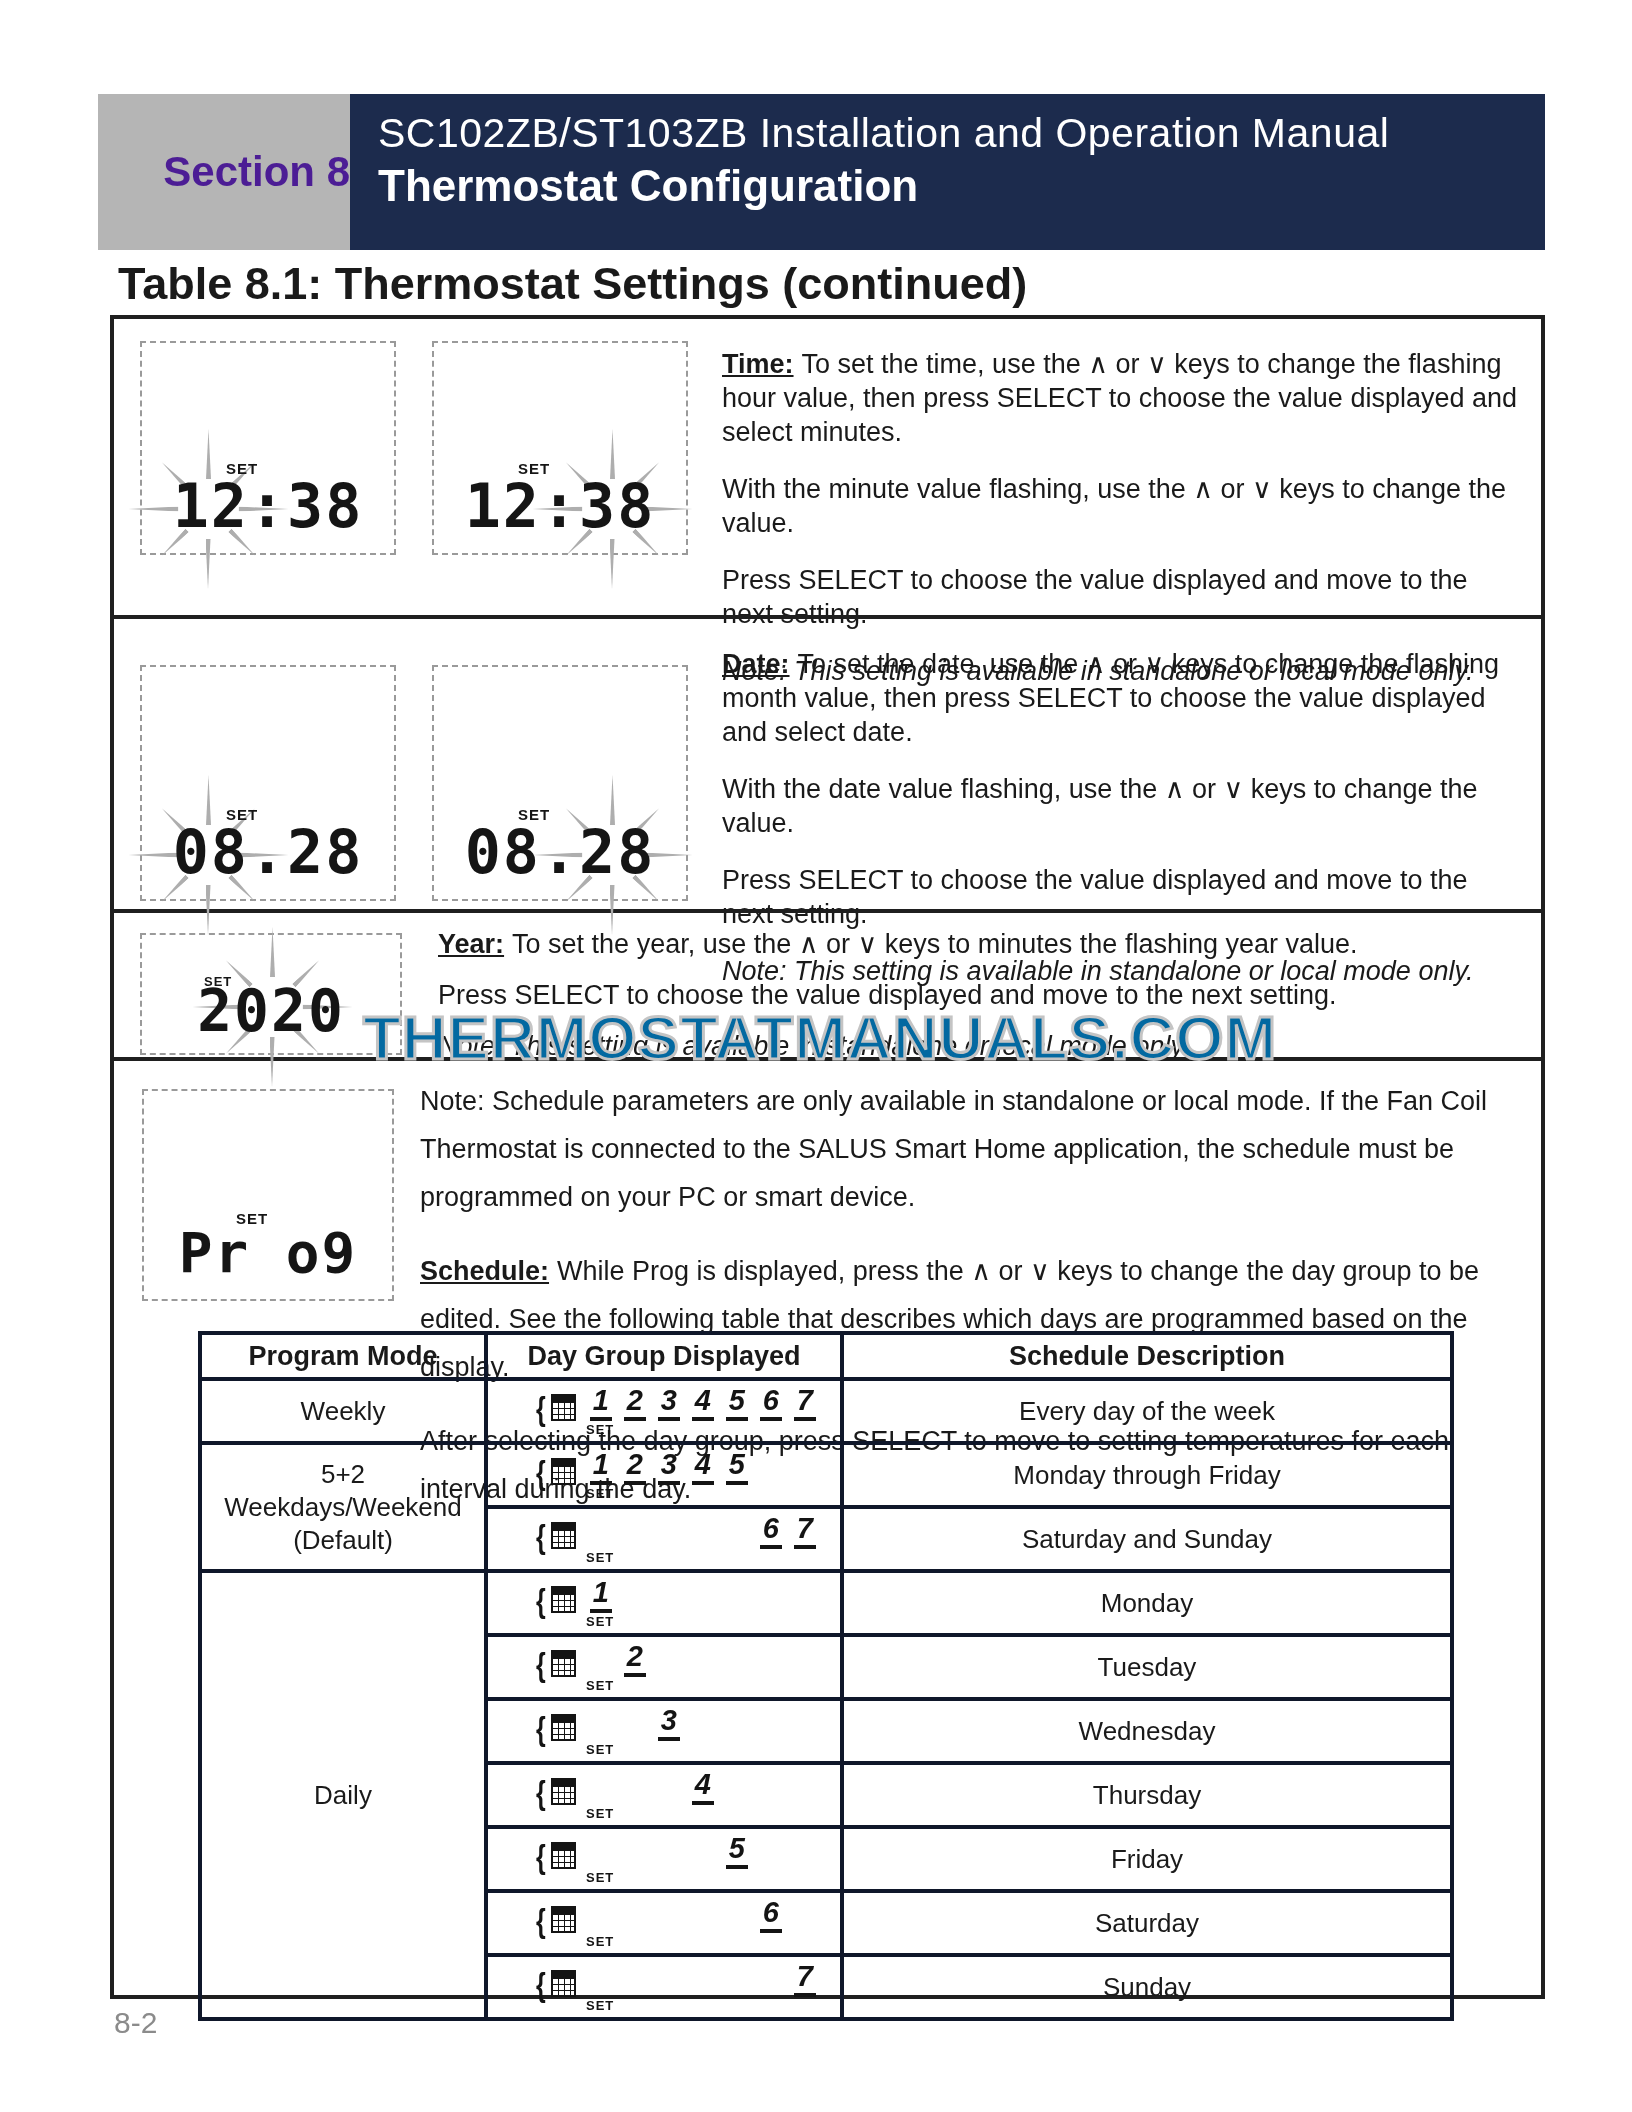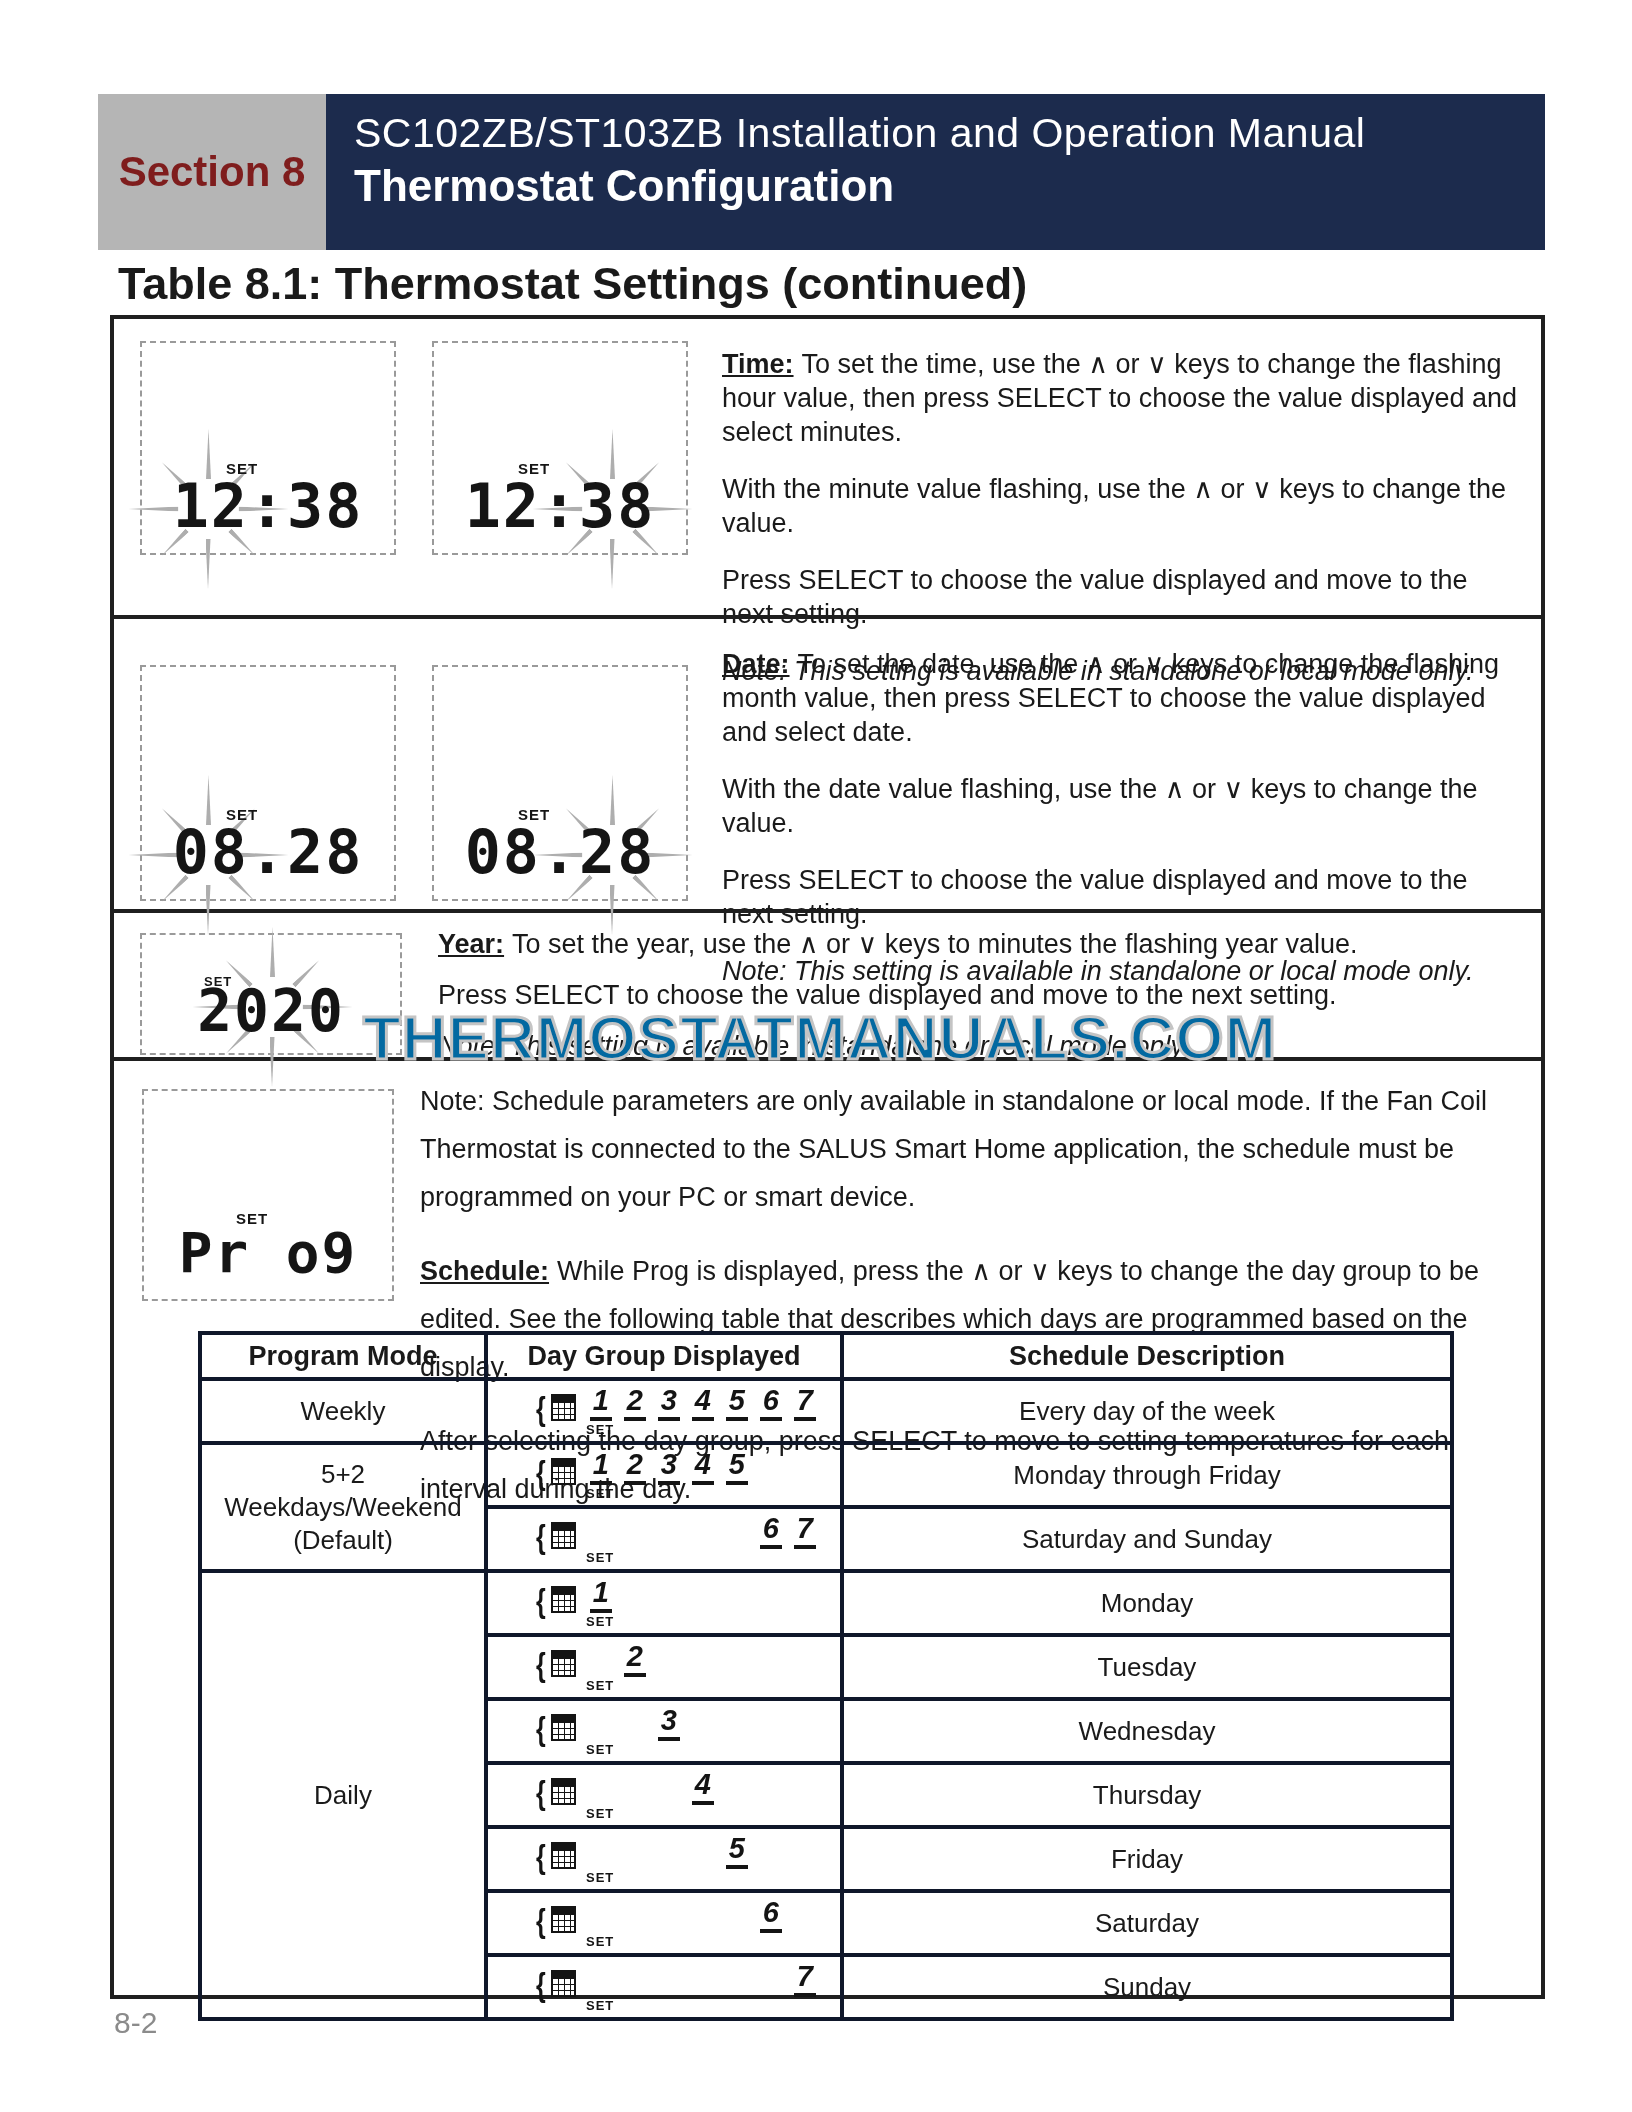--- a/index.html
+++ b/index.html
@@ -1,22 +1,22 @@
 <!DOCTYPE html>
 <html><head>
 <meta charset="utf-8">
 <style>
   html,body{margin:0;padding:0;background:#ffffff;}
   .page{position:relative;width:1632px;height:2112px;background:#fff;overflow:hidden;
         font-family:"Liberation Sans",sans-serif;color:#1a1a1a;}
 
   
   .top-banner{position:absolute;left:98px;top:94px;width:1447px;height:156px;display:flex;}
-  .section-tab{width:228px;background:#b5b5b5;color:#7f1d1d;display:flex;align-items:center;
-               justify-content:center;font-size:42px;font-weight:bold;}
+  .section-tab{width:252px;background:#b5b5b5;color:#4c1d95;display:flex;align-items:center;
+               justify-content:flex-end;font-size:42px;font-weight:bold;}
   .banner-main{flex:1;background:#1c2b4d;color:#fff;padding:16px 0 0 28px;box-sizing:border-box;}
   .banner-line1{font-size:41px;font-weight:400;letter-spacing:.5px;}
   .banner-line2{font-size:44px;font-weight:bold;margin-top:4px;}
 
   
   .table-heading{position:absolute;left:118px;top:258px;margin:0;font-size:45px;font-weight:bold;}
 
   
   .content-box{position:absolute;left:110px;top:315px;width:1435px;height:1684px;
                border:4px solid #1f1f1f;box-sizing:border-box;display:flex;flex-direction:column;}

